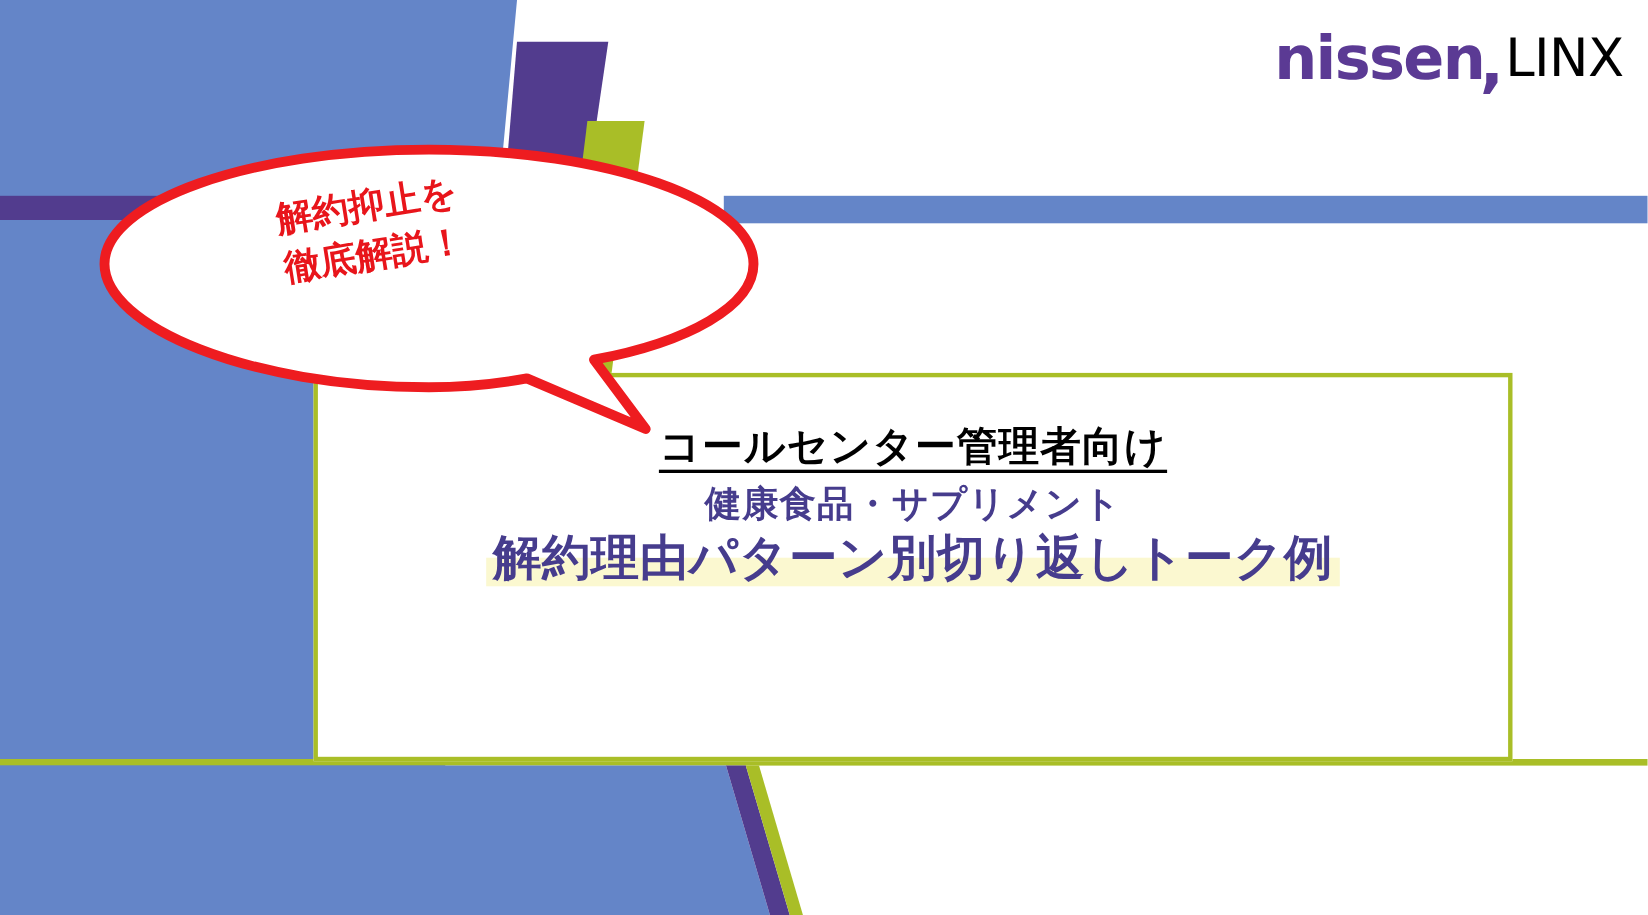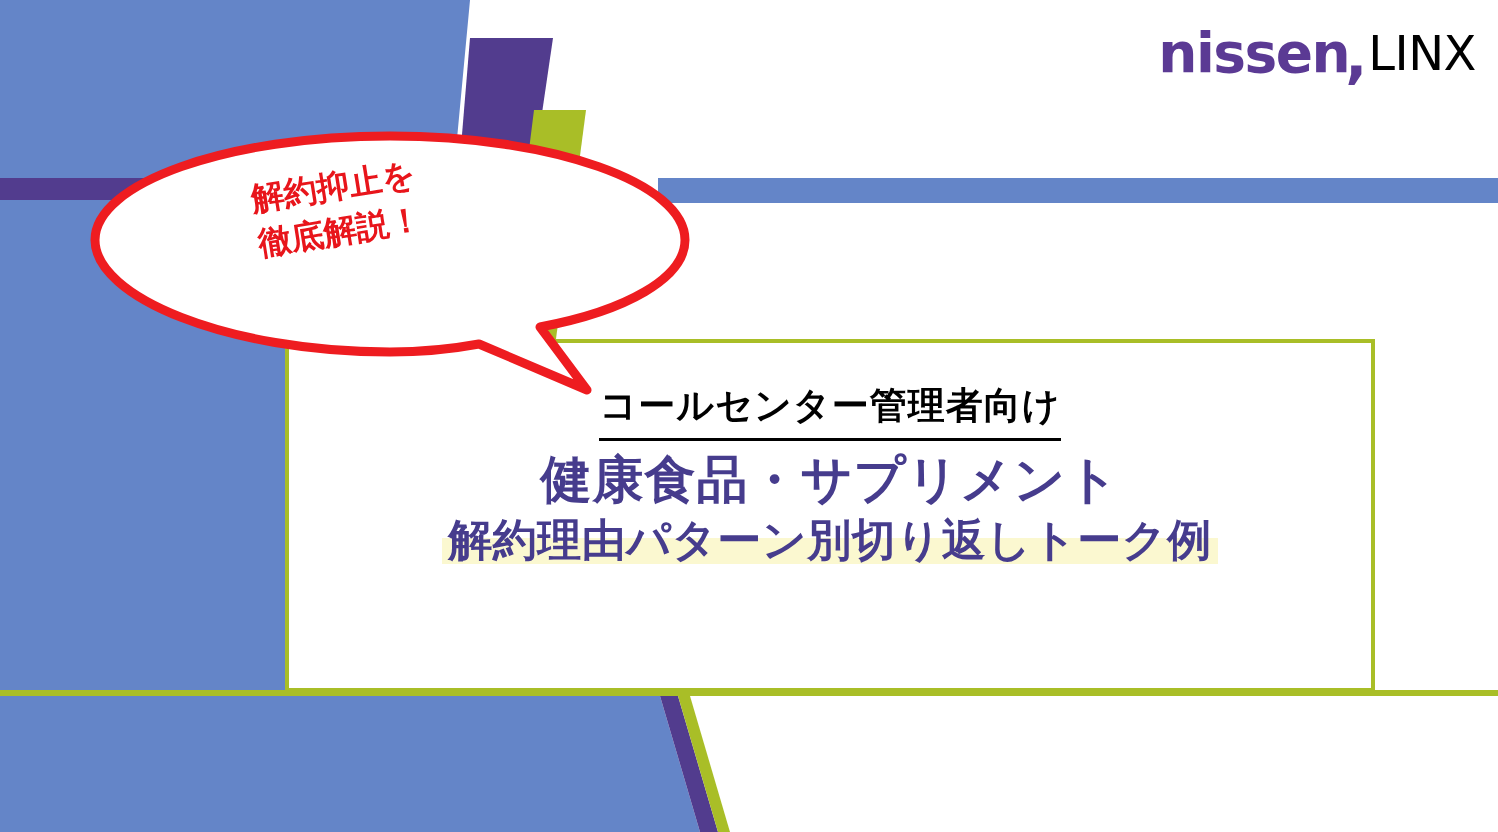--- a/index.html
+++ b/index.html
@@ -87,25 +87,25 @@
   .t-line {
     white-space: nowrap;
     line-height: 1.12;
     font-family: "DejaVu Sans", sans-serif;
     font-weight: 700;
   }
   .t-line1 {
     font-size: 37px;
     color: #000000;
     border-bottom: 3px solid #000000;
-    padding-bottom: 12px;
+    padding-bottom: 1px;
     letter-spacing: 1px;
   }
   .t-line2 {
-    font-size: 51px;
+    font-size: 33px;
     color: #463C8D;
     margin-top: 10px;
     letter-spacing: 1px;
   }
   .t-line3-wrap {
     position: relative;
     margin-top: 6px;
   }
   .t-line3-hl {
     position: absolute;

